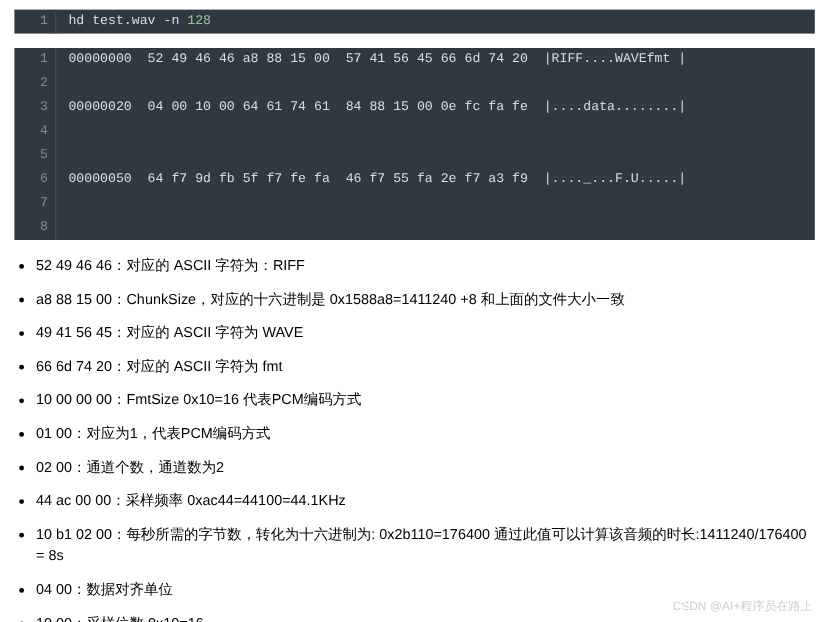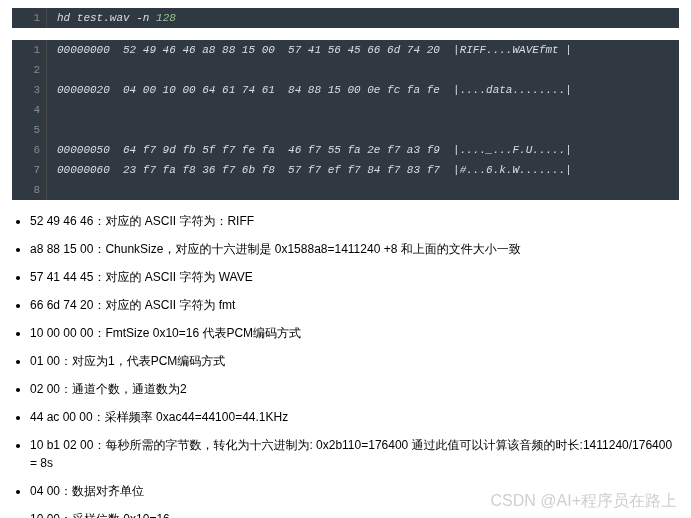--- a/index.html
+++ b/index.html
@@ -28,41 +28,40 @@
     width: 28px;
     text-align: right;
     color: #8a8a8a;
     border-right: 1px solid #4a4a4a;
     padding-right: 6px;
     flex-shrink: 0;
   }
   .code-content {
     padding-left: 10px;
     white-space: pre;
-    font-style: italic;
   }
   .tok-cmd { color: #d8dee9; }
   .tok-flag { color: #d8dee9; }
   .tok-num { color: #99c794; }
   ul.exps {
     margin: 8px 12px 0 12px;
     padding-left: 18px;
   }
   ul.exps li {
     margin: 10px 0;
     line-height: 1.5;
     color: #000000;
     font-size: 12px;
   }
   .watermark {
     position: fixed;
     right: 14px;
     bottom: 6px;
     color: #cfcfcf;
-    font-size: 16px;
+    font-size: 10px;
     font-family: Arial, sans-serif;
     pointer-events: none;
     margin-left: 35px;
   }
 </style>
 </head>
 <body>
 
 <div class="code-block">
   <div class="code-line">
@@ -88,31 +87,30 @@
     </div>
     <div class="code-line">
       <div class="linenum">5</div>
     </div>
     <div class="code-line">
       <div class="linenum">6</div>
       <div class="code-content">00000050  64 f7 9d fb 5f f7 fe fa  46 f7 55 fa 2e f7 a3 f9  |...._...F.U.....|</div>
     </div>
     <div class="code-line">
       <div class="linenum">7</div>
-      <div class="code-content">00000060  23 f7 fa f8 36 f7 6b f8  57 f7 ef f7 84 f7 83 f7  |#...6.k.W.......|</div>
     </div>
     <div class="code-line">
       <div class="linenum">8</div>
     </div>
   </div>
 
 <ul class="exps" id="explist">
     <li>52 49 46 46：对应的 ASCII 字符为：RIFF</li>
     <li>a8 88 15 00：ChunkSize，对应的十六进制是 0x1588a8=1411240 +8 和上面的文件大小一致</li>
-    <li>57 41 44 45：对应的 ASCII 字符为 WAVE</li>
+    <li>49 41 56 45：对应的 ASCII 字符为 WAVE</li>
     <li>66 6d 74 20：对应的 ASCII 字符为 fmt</li>
     <li>10 00 00 00：FmtSize 0x10=16 代表PCM编码方式</li>
     <li>01 00：对应为1，代表PCM编码方式</li>
     <li>02 00：通道个数，通道数为2</li>
     <li>44 ac 00 00：采样频率 0xac44=44100=44.1KHz</li>
     <li>10 b1 02 00：每秒所需的字节数，转化为十六进制为: 0x2b110=176400 通过此值可以计算该音频的时长:1411240/176400 = 8s</li>
     <li>04 00：数据对齐单位</li>
     <li>10 00：采样位数 0x10=16</li>
   </ul>
 

